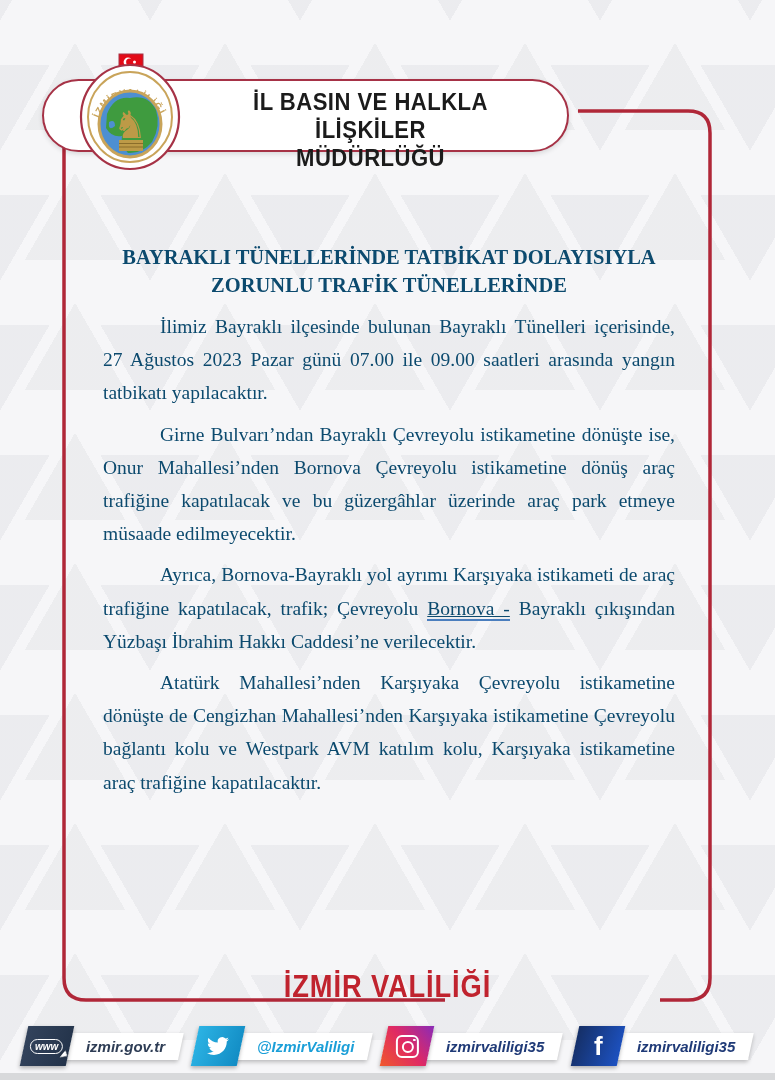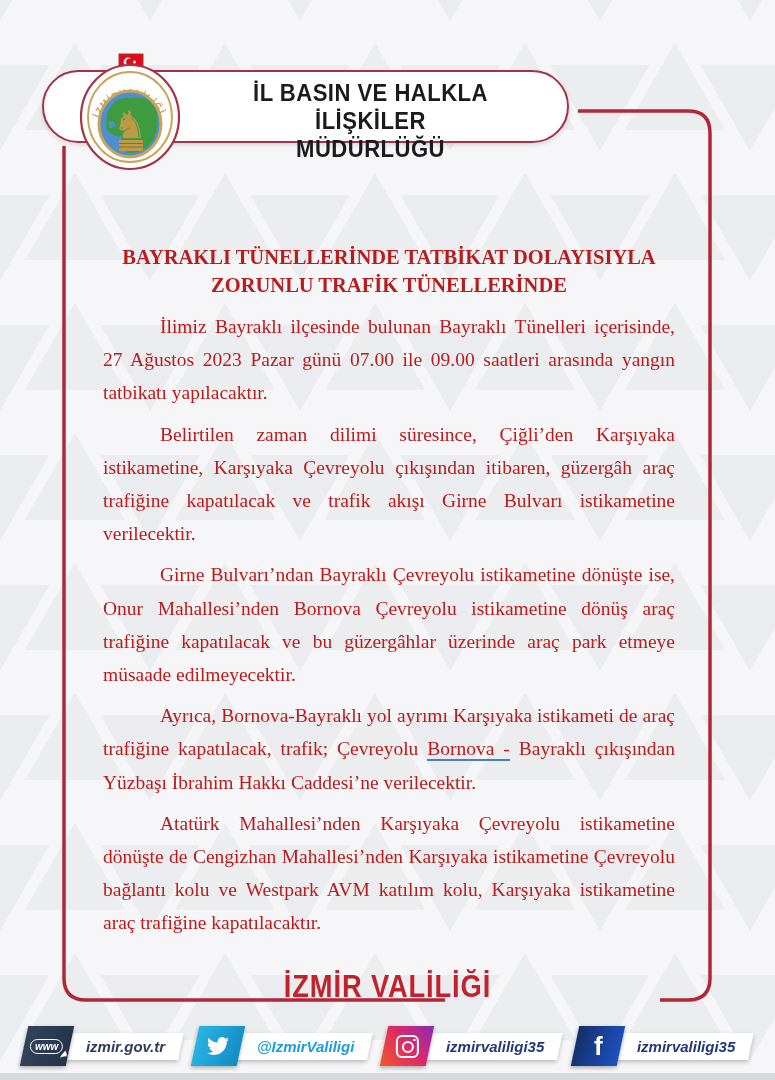--- a/index.html
+++ b/index.html
@@ -8,41 +8,42 @@
     font-family:"Liberation Serif", serif;
     background:
       conic-gradient(from 150deg at 50% 33%, rgba(210,212,216,.28) 60deg, transparent 0) 0 0 / 150px 130px,
       conic-gradient(from -30deg at 50% 66%, rgba(198,200,205,.22) 60deg, transparent 0) 75px 65px / 150px 130px,
       #f6f6f8;
   }
   
   .frame-svg{position:absolute;left:0;top:0;z-index:1;}
   
   .header-pill{
-    position:absolute;left:42px;top:70px;width:523px;height:69px;z-index:2;
+    position:absolute;left:42px;top:79px;width:523px;height:69px;z-index:2;
     background:#fff;border:2.5px solid #a63246;border-radius:40px;
     box-shadow:0 2px 5px rgba(0,0,0,.12);
   }
   .pill-text{
     position:absolute;left:138px;right:8px;top:7px;text-align:center;
     font-family:"Liberation Sans", sans-serif;font-weight:bold;color:#1b1b1b;
     font-size:24px;line-height:28px;letter-spacing:.5px;
     transform:scaleX(.92);transform-origin:center;
   }
   .logo-wrap{position:absolute;left:76px;top:52px;z-index:3;width:108px;height:122px;}
   
-  .doc{position:absolute;left:95px;top:243px;width:588px;z-index:2;color:#b91c1c;}
+  .doc{position:absolute;left:95px;top:243px;width:588px;z-index:2;color:#0c4a6e;}
   .doc-title{
     text-align:center;font-weight:bold;font-size:20.5px;line-height:28px;margin:0 0 11px 0;
   }
   .doc p{
     margin:8px;text-align:justify;text-indent:57px;
     font-size:19.5px;line-height:33.2px;
   }
   .link-underline{
+    text-decoration:underline;
     border-bottom:2px solid #4a7ebe;padding-bottom:0px;
   }
   
   .signature{
     position:absolute;left:0;top:969px;width:775px;text-align:center;z-index:2;
     font-family:"Liberation Sans", sans-serif;font-weight:bold;
     font-size:31px;color:#c0232e;letter-spacing:1px;
     transform:scaleX(.88);
   }
   
@@ -133,21 +134,20 @@
     <line x1="43" y1="95" x2="67" y2="95" stroke="#8a6d2a" stroke-width="1"></line>
   </svg>
 </div>
 
 <div class="doc">
   <div class="doc-title">
     <div>BAYRAKLI TÜNELLERİNDE TATBİKAT DOLAYISIYLA</div>
     <div>ZORUNLU TRAFİK TÜNELLERİNDE</div>
   </div>
   <p>İlimiz Bayraklı ilçesinde bulunan Bayraklı Tünelleri içerisinde, 27 Ağustos 2023 Pazar günü 07.00 ile 09.00 saatleri arasında yangın tatbikatı yapılacaktır.</p>
-  <p>Belirtilen zaman dilimi süresince, Çiğli’den Karşıyaka istikametine, Karşıyaka Çevreyolu çıkışından itibaren, güzergâh araç trafiğine kapatılacak ve trafik akışı Girne Bulvarı istikametine verilecektir.</p>
   <p>Girne Bulvarı’ndan Bayraklı Çevreyolu istikametine dönüşte ise, Onur Mahallesi’nden Bornova Çevreyolu istikametine dönüş araç trafiğine kapatılacak ve bu güzergâhlar üzerinde araç park etmeye müsaade edilmeyecektir.</p>
   <p><span>Ayrıca, Bornova-Bayraklı yol ayrımı Karşıyaka istikameti de araç trafiğine kapatılacak, trafik; Çevreyolu </span><span class="link-underline">Bornova -</span><span> Bayraklı çıkışından Yüzbaşı İbrahim Hakkı Caddesi’ne verilecektir.</span></p>
   <p>Atatürk Mahallesi’nden Karşıyaka Çevreyolu istikametine dönüşte de Cengizhan Mahallesi’nden Karşıyaka istikametine Çevreyolu bağlantı kolu ve Westpark AVM katılım kolu, Karşıyaka istikametine araç trafiğine kapatılacaktır.</p>
 </div>
 
 <div class="signature">İZMİR VALİLİĞİ</div>
 
 <div class="social-bar">
 
   <div class="badge">

